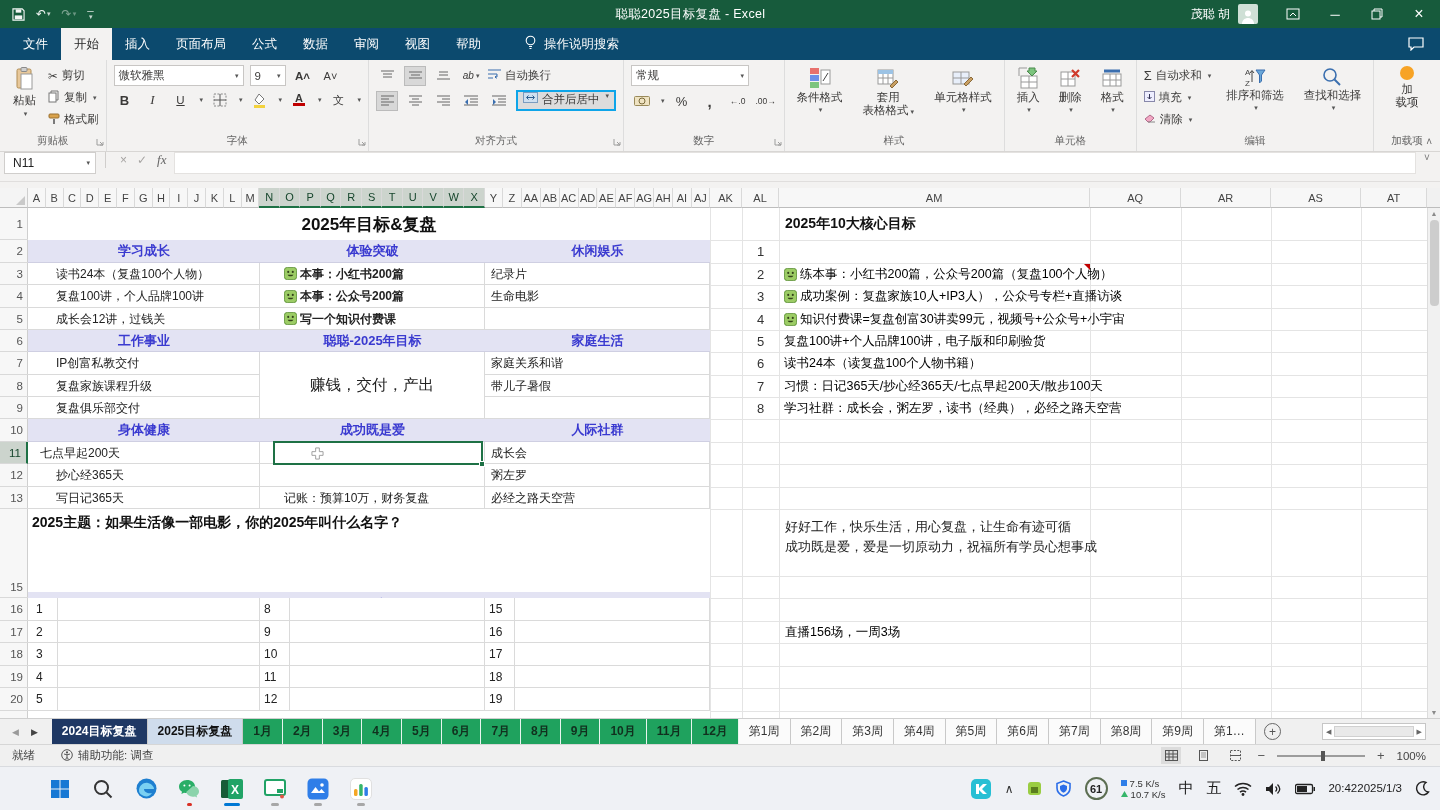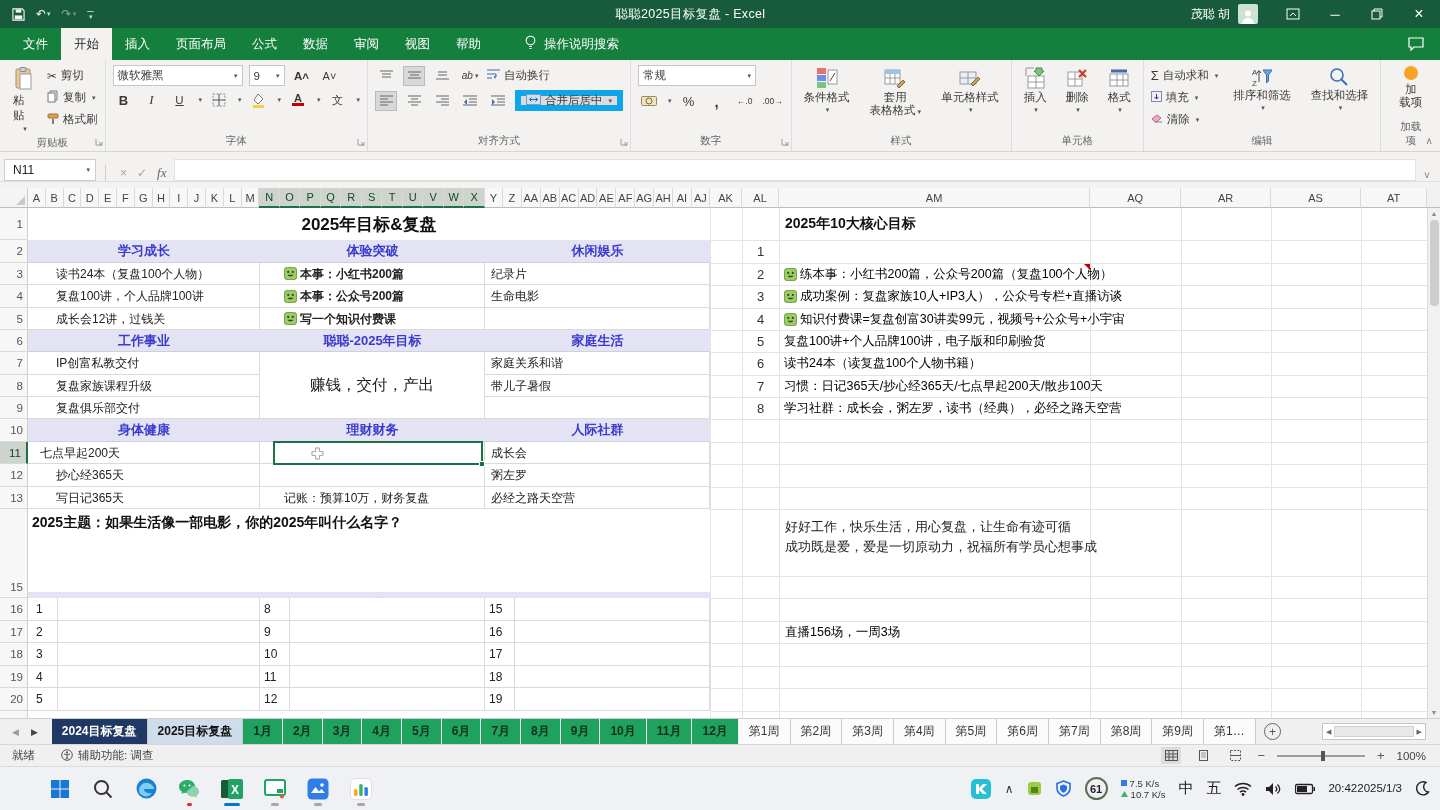--- a/index.html
+++ b/index.html
@@ -13,45 +13,45 @@
   .qat .qi{display:inline-flex;align-items:center;opacity:.95}
   .qi.dim{opacity:.45}
   .qat .drop{font-size:7px;margin-left:1px;opacity:.8}
   .title-center{flex:1;text-align:center;font-size:12.5px;letter-spacing:.3px}
   .tb-right{display:flex;align-items:center;height:100%}
   .user-name{font-size:12px;margin-right:8px}
   .avatar{width:20px;height:20px;background:#cfe0d6;border-radius:2px;display:flex;align-items:flex-end;justify-content:center;overflow:hidden;margin-right:14px}
   .winbtn{width:42px;height:28px;display:flex;align-items:center;justify-content:center;font-size:13px;color:#fff}
 
   
-  .menubar{height:32px;background:#15803d;display:flex;align-items:center;color:#fff;font-size:12.5px;padding-left:10px}
+  .menubar{height:32px;background:#0c4a6e;display:flex;align-items:center;color:#fff;font-size:12.5px;padding-left:10px}
   .mtab{padding:0 13px;height:32px;line-height:32px;cursor:default}
   .mtab.active{background:#f3f2f1;color:#262626}
   .msearch{display:flex;gap:7px;margin-left:30px;align-items:center}
   .mb-right{margin-left:auto;padding-right:16px;display:flex;align-items:center}
 
   
   .ribbon{height:92px;background:#f3f2f1;border-bottom:1px solid #d8d6d4;display:flex;position:relative;font-size:11.5px;color:#3b3a39}
   .rgroup{display:flex;flex-direction:column;padding:5px 7px 1px;border-right:1px solid #ddd;position:relative}
   .glabel{margin-top:auto;text-align:center;font-size:10.5px;color:#666;padding:1px 10px 2px}
   .launcher{position:absolute;right:2px;bottom:3px;opacity:.8}
   .rrow{display:flex;align-items:center;gap:6px}
   .bigbtn{display:flex;flex-direction:column;align-items:center;justify-content:center;gap:2px;padding:2px 6px;font-size:11.5px}
   .smallbtn{display:flex;align-items:center;gap:4px;height:21px;white-space:nowrap}
   .vselect{background:#fff;border:1px solid #c8c6c4;height:21px;display:flex;align-items:center;padding:0 4px;font-size:11.5px;justify-content:space-between}
   .drop9{font-size:7px;color:#555;margin-left:2px}
   .tglyph{font-size:13px;font-weight:bold}
   .iconbtn{width:22px;height:20px;display:flex;align-items:center;justify-content:center}
   .iconbtn.active{background:#d8d8d8;border:1px solid #bbb}
-  .mergebtn{display:flex;align-items:center;background:#dcdcdc;border:6px solid #0ea5e9;height:21px;padding:0 5px;gap:4px;white-space:nowrap}
+  .mergebtn{display:flex;background:#dcdcdc;border:2px solid #0ea5e9;height:21px;padding:0 5px;gap:4px;white-space:nowrap}
   .stackbtn{display:flex;flex-direction:column;align-items:center;justify-content:flex-start;gap:1px;padding:1px 5px;text-align:center;line-height:12px;white-space:nowrap}
   .collapse{position:absolute;right:8px;bottom:4px;color:#666;font-size:10px}
 
   
-  .formulabar{height:30px;background:#f3f2f1;display:flex;align-items:flex-end;padding:0 2px 0 2px;border-bottom:1px solid #e0dedd}
+  .formulabar{height:30px;background:#f3f2f1;display:flex;align-items:flex-start;padding:0 2px 0 2px;border-bottom:1px solid #e0dedd}
   .namebox{width:92px;height:22px;background:#fff;border:1px solid #d0cecc;display:flex;align-items:center;padding:0 5px 0 8px;font-size:12px;justify-content:space-between;margin-left:2px}
   .fdiv{width:7px;height:16px;border-right:1px solid #d0cecc;margin:0 6px 0 3px}
   .fbtns{display:flex;gap:10px;align-items:center;color:#a6a4a2;font-size:12px;padding:0 8px}
   .fx{font-style:italic;font-family:"Liberation Serif",serif;color:#666;font-size:13px}
   .finput{flex:1;height:22px;background:#fff;border:1px solid #e4e2e0}
   .fchev{width:22px;text-align:center;color:#777;font-size:10px}
 
   
   .colheaders{height:26px;background:#f3f2f1;position:relative}
   .chrow{position:absolute;left:0;bottom:0;height:20px;width:1440px}
@@ -689,21 +689,21 @@
           <span>带儿子暑假</span>
         </div>
         <div class="cell" style="left: 0px; top: 189px; width: 232px; height: 22px; padding-left: 28px; line-height: 22px;">
           <span>复盘俱乐部交付</span>
         </div>
         <div class="cell" style="left: 457px; top: 189px; width: 225px; height: 22px; padding-left: 6px; line-height: 22px;">
           <span></span>
         </div>
         <div class="secheader" style="left: 0px; top: 211px; width: 682px; height: 23px;">
           <span style="width: 232px;">身体健康</span>
-          <span style="width: 225px;">理财财务</span>
+          <span style="width: 225px;">成功既是爱</span>
           <span style="width: 225px;">人际社群</span>
         </div>
         <div class="cell" style="left: 0px; top: 234px; width: 232px; height: 22px; padding-left: 12px; line-height: 22px;">
           <span>七点早起200天</span>
         </div>
         <div class="cell" style="left: 232px; top: 234px; width: 225px; height: 22px; padding-left: 24px; line-height: 22px;"></div>
         <div class="selbox" style="left: 245px; top: 233px; width: 210px; height: 24px;">
           <span class="handle"></span>
           <span class="cursor"><svg width="13" height="13" viewBox="0 0 14 14">
               <path d="M5 1h4v4h4v4H9v4H5V9H1V5h4z" fill="#fff" stroke="#9a9a9a"></path>

